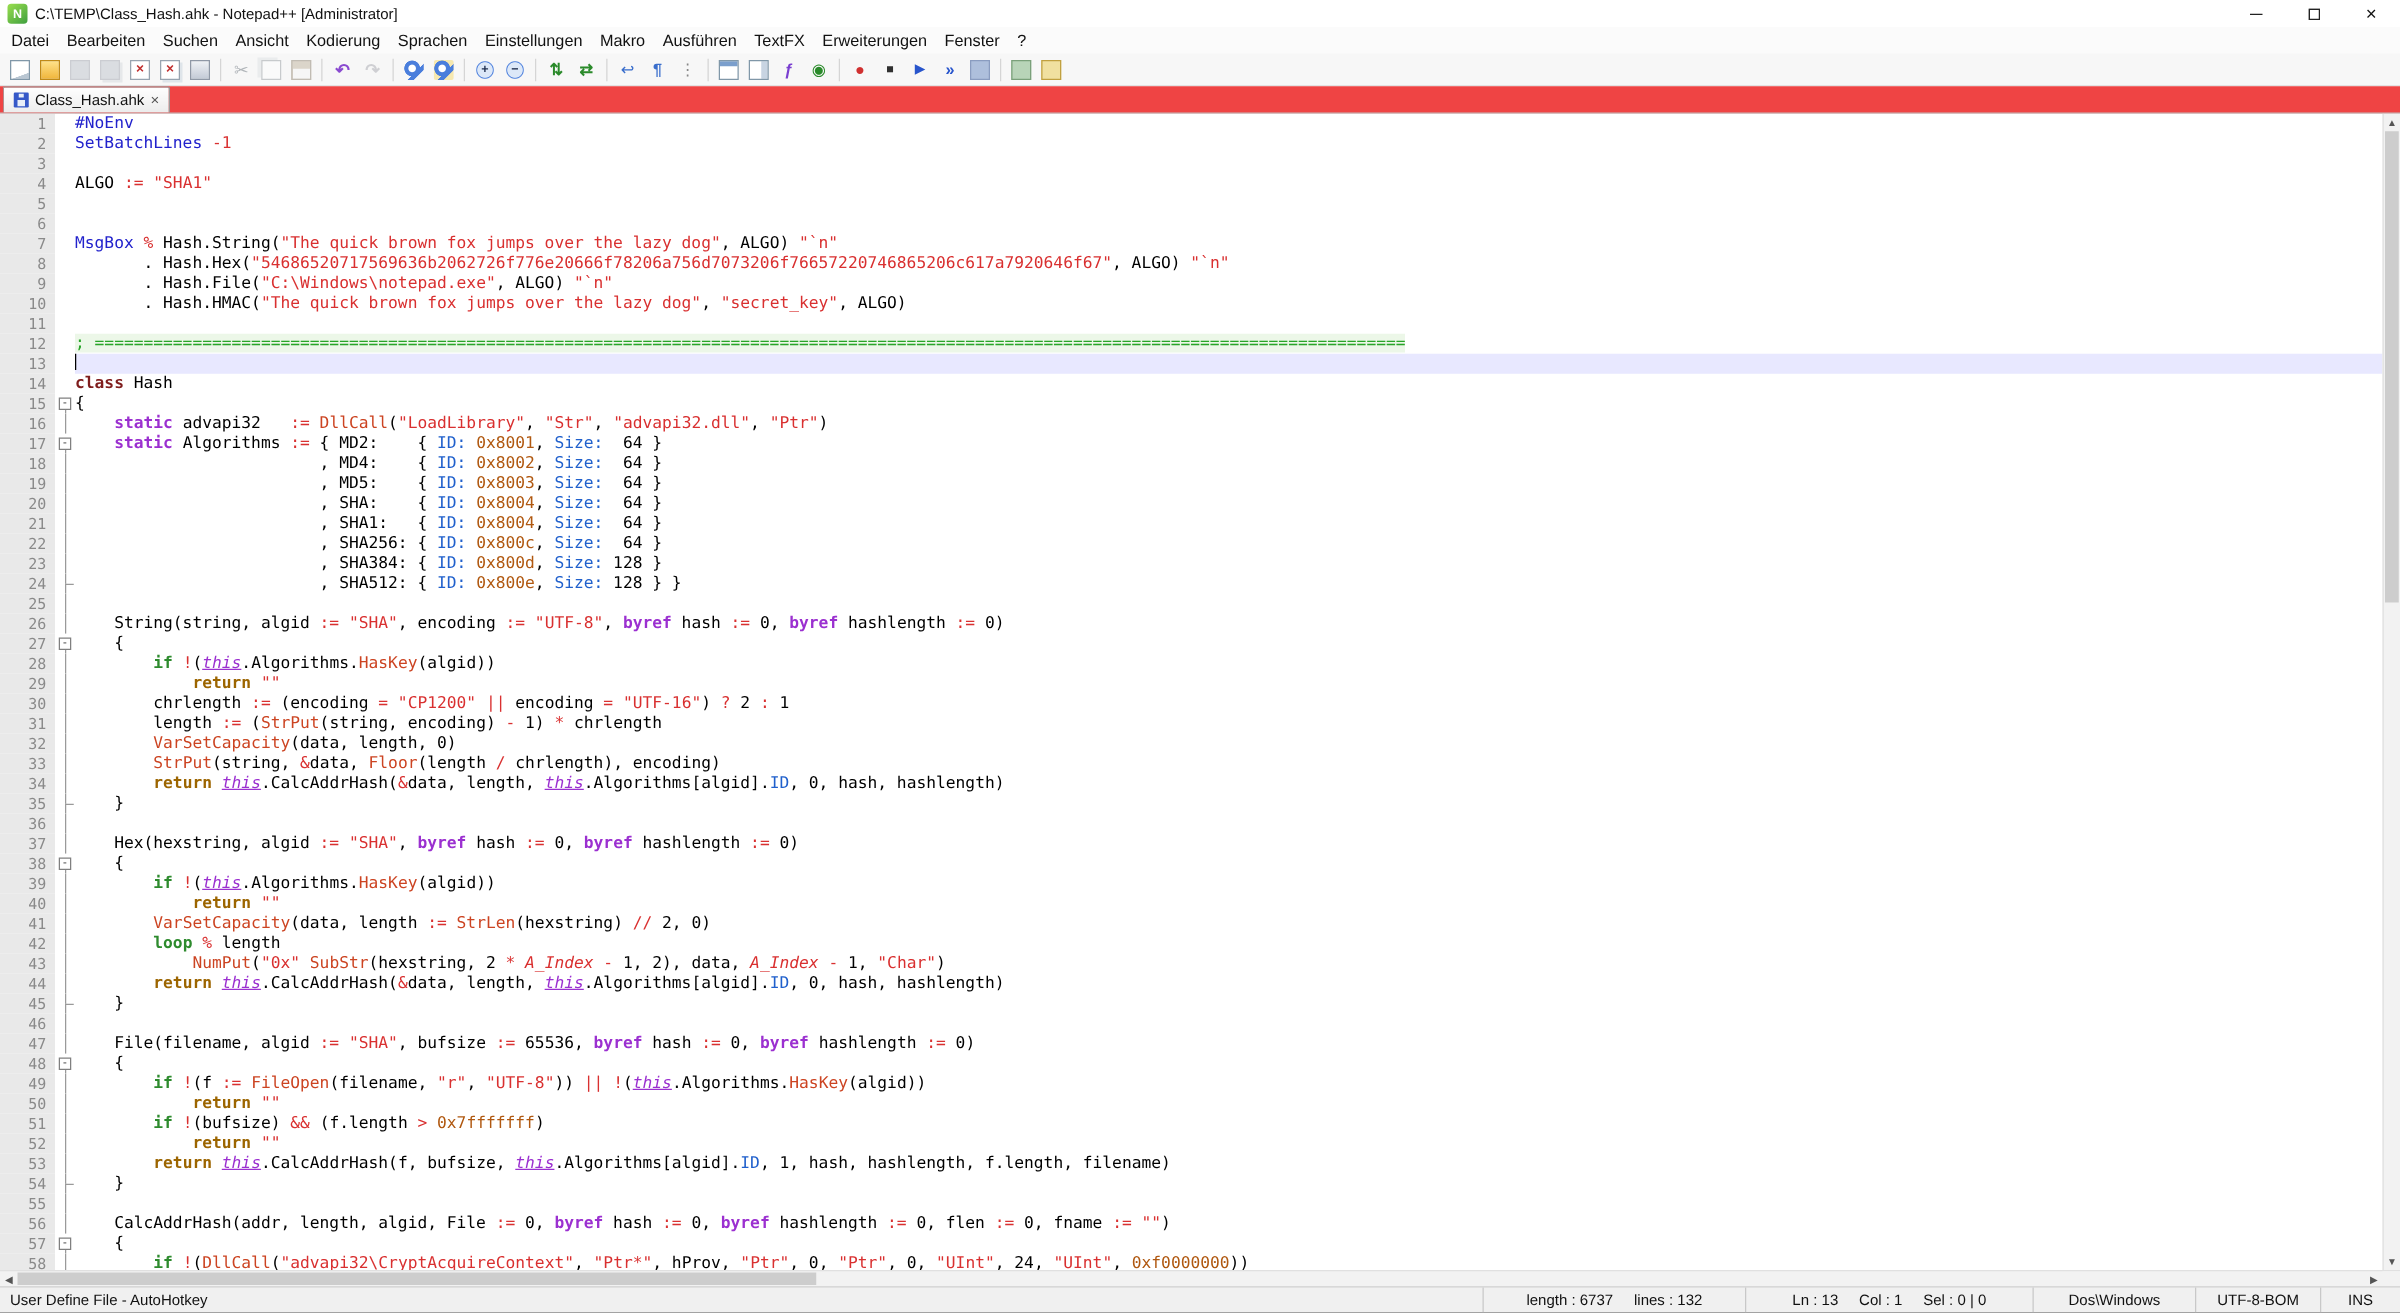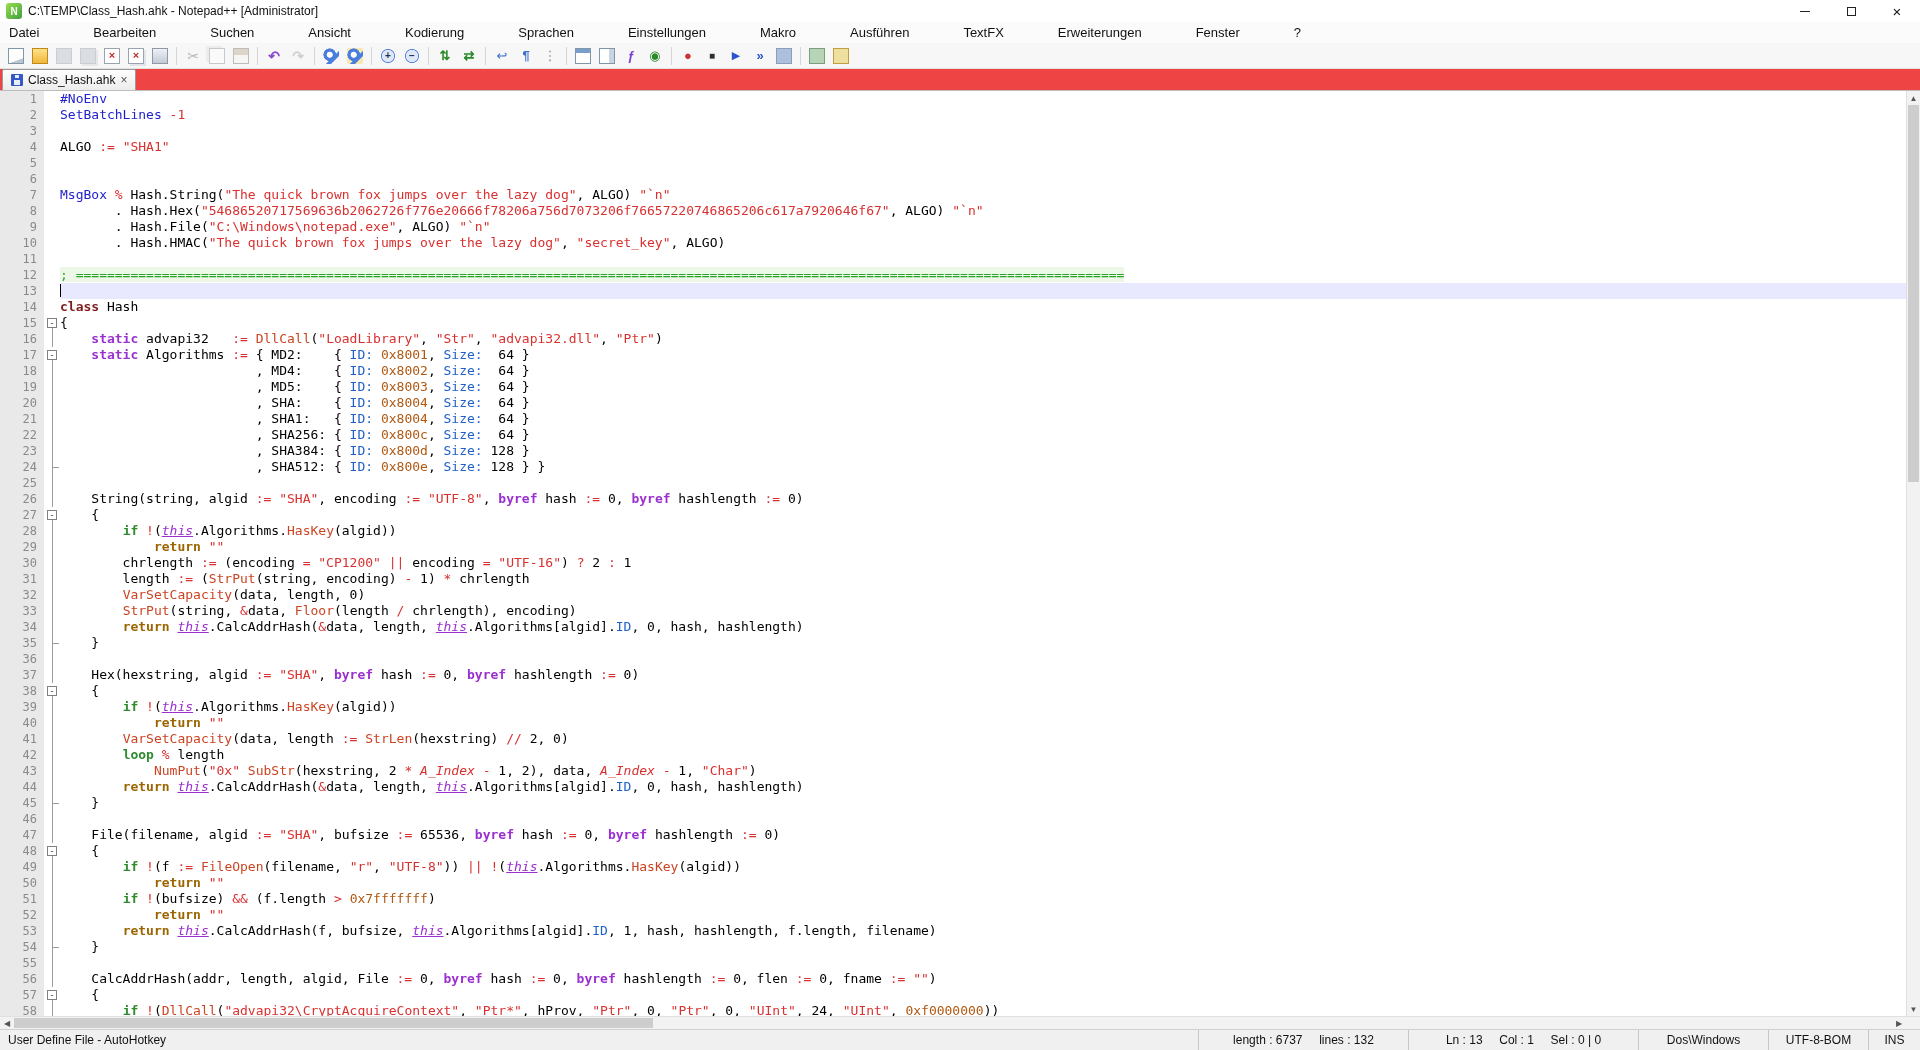--- a/index.html
+++ b/index.html
@@ -16,21 +16,21 @@
     display:flex; align-items:center; justify-content:center; }
   .title-text { white-space:nowrap; }
   .win-controls { margin-left:auto; display:flex; height:100%; }
   .win-btn { width:46px; height:100%; display:flex; align-items:center; justify-content:center; color:#222; }
   .glyph-min { width:10px; height:1px; background:#222; display:block; }
   .glyph-restore { width:9px; height:9px; position:relative; display:block; }
   .glyph-restore::before { content:""; position:absolute; right:0; top:0; width:7px; height:7px; border:1px solid #222; }
   .glyph-restore::after  { content:""; position:absolute; left:0; bottom:0; width:7px; height:7px; border:1px solid #222; background:#fff; }
   .glyph-close::before { content:"×"; font-size:15px; line-height:1; color:#111; }
   
-  .menubar { height:21px; background:#fbfbfb; display:flex; align-items:center; font-size:13px; padding-left:2px; flex:0 0 21px;gap:40px; }
+  .menubar { height:21px; background:#fbfbfb; display:flex; align-items:center; font-size:13px; padding-left:2px; flex:0 0 21px; }
   .menu-item { padding:2px 7px; white-space:nowrap; }
   
   .toolbar { height:26px; background:#f7f7f7; display:flex; align-items:center; padding:0 4px; border-bottom:1px solid #e2e2e2; flex:0 0 26px; }
   .tsep { width:1px; height:18px; background:#d5d5d5; margin:0 4px; display:inline-block; }
   .tbi { width:22px; height:22px; display:flex; align-items:center; justify-content:center; border-radius:3px; margin:0 1px; }
   .tbi i { width:16px; height:16px; display:flex; align-items:center; justify-content:center; font-style:normal; font-size:13px; line-height:1; }
   .tbi.disabled { opacity:.45; filter:grayscale(70%); }
   .i-new-file i { background:linear-gradient(160deg,#ffffff 74%,#b9c6d2 76%); border:1px solid #8097a8; }
   .i-open-file i { background:linear-gradient(#ffe28a,#f0b63c); border:1px solid #c08a18; }
   .i-save i, .i-save-macro i { background:#aebfdc; border:1px solid #8a9cc0; }
@@ -111,21 +111,21 @@
   .hs-arrow { width:14px; display:flex; align-items:center; justify-content:center; font-size:8px; color:#555; }
   .hs-track { flex:1; position:relative; height:100%; }
   .hs-thumb { position:absolute; left:0; top:1px; bottom:1px; width:34%; background:#cdcdcd; }
   .hs-corner { width:14px; height:100%; background:#f2f2f2; }
   
   .statusbar { height:21px; flex:0 0 21px; background:#f0f0f0; border-top:1px solid #d0d0d0;
     display:flex; align-items:center; font-size:12px; }
   .sb-doctype { flex:1; padding-left:8px; white-space:pre; }
   .sb-seg { border-left:1px solid #c8c8c8; height:100%; display:flex; align-items:center; justify-content:center;
     padding:0 10px; white-space:pre; }
-  .sb-len { width:210px; } .sb-pos { width:230px; } .sb-eol { width:130px; } .sb-enc { width:100px; } .sb-ins { width:52px; }
+  .sb-len { width:210px; } .sb-pos { width:230px; } .sb-eol { width:130px; } .sb-enc { width:100px; } .sb-ins { width:64px; }
 </style>
 </head>
 <body>
 
 <div class="window">
 
   <div class="titlebar">
     <span class="app-icon">N</span>
     <span class="title-text">C:\TEMP\Class_Hash.ahk - Notepad++ [Administrator]</span>
     <span class="win-controls">

